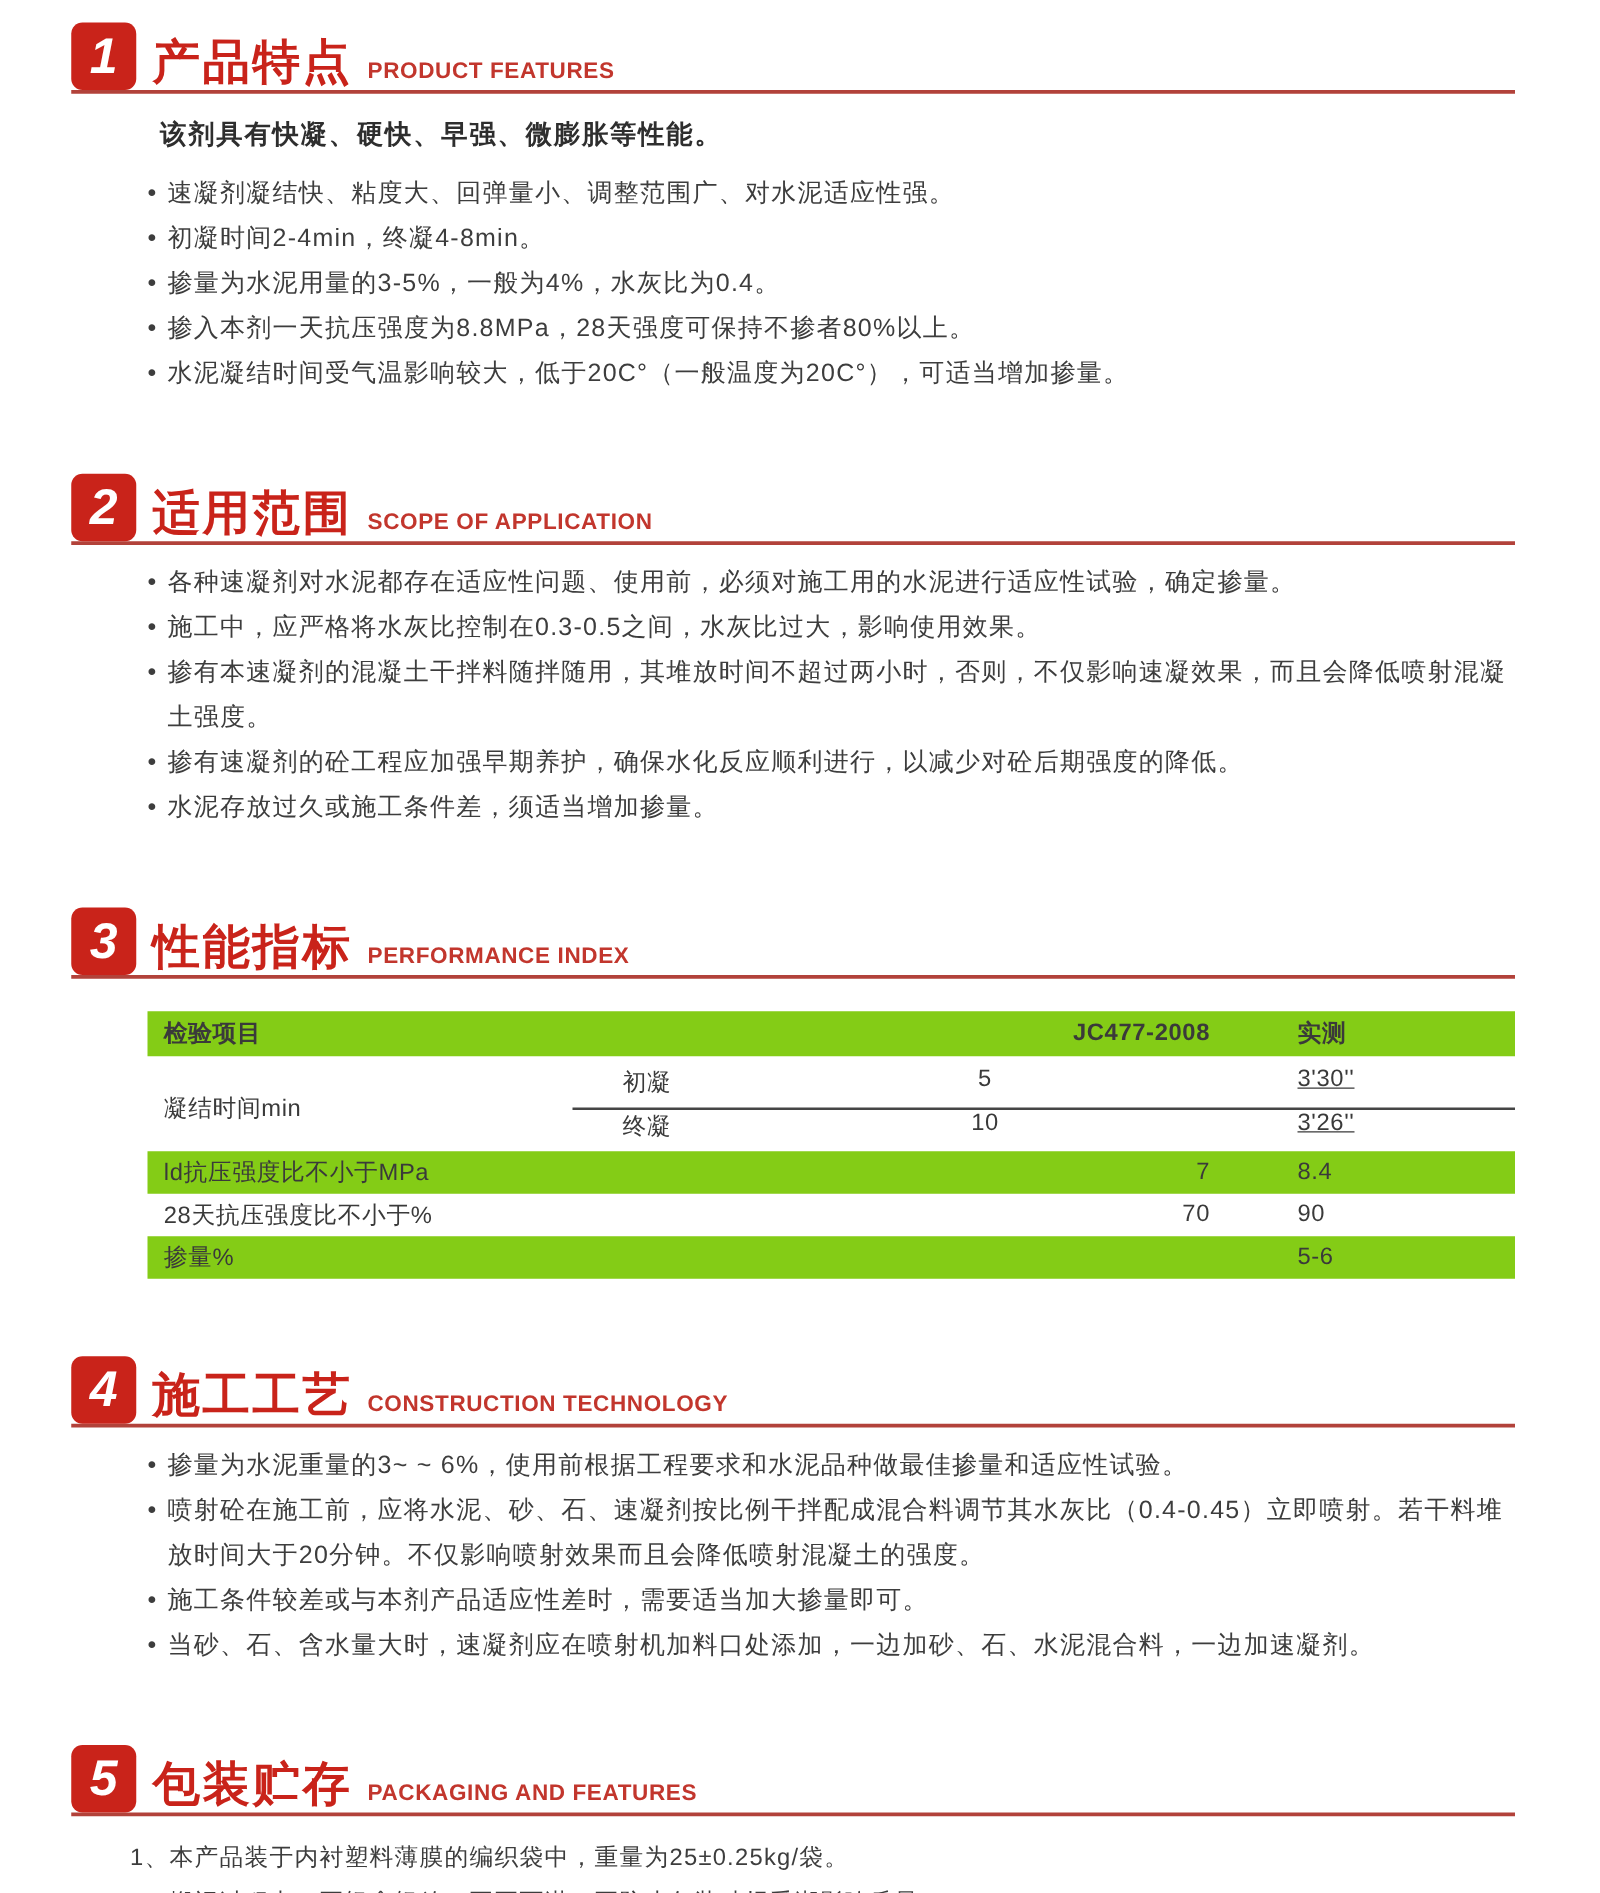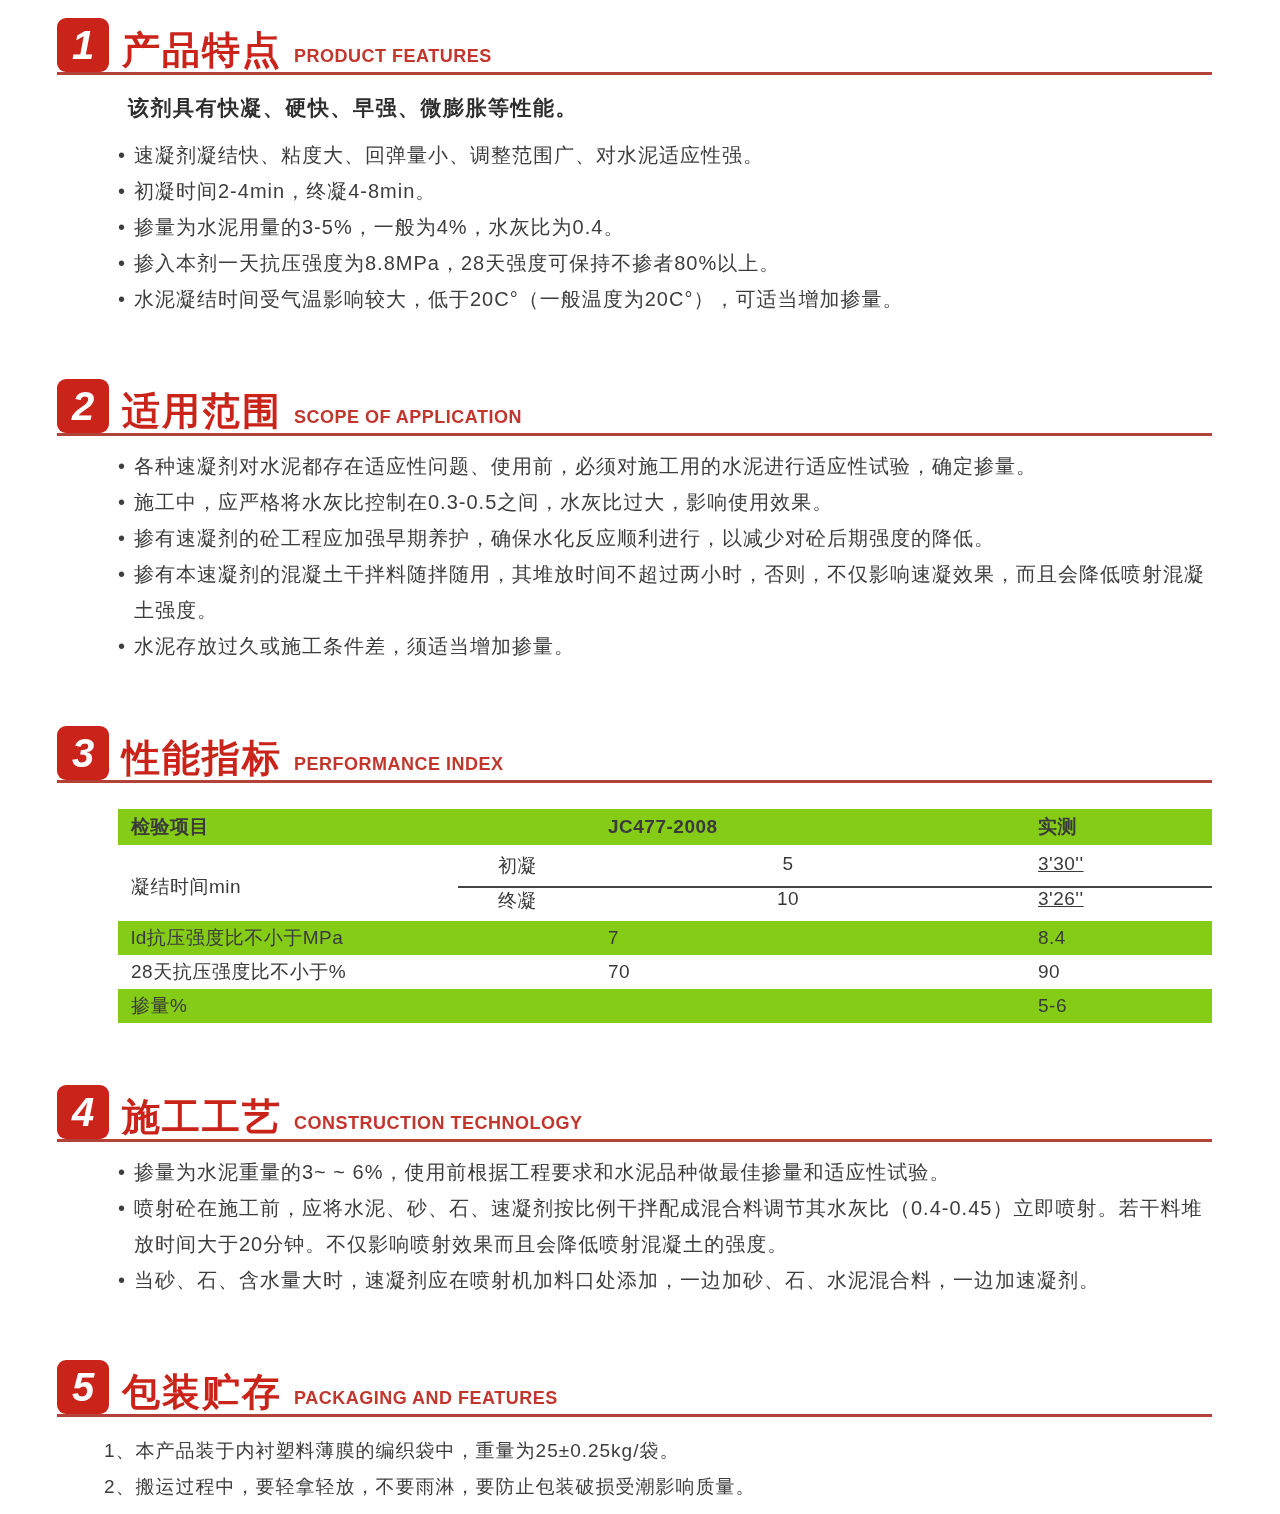--- a/index.html
+++ b/index.html
@@ -29,21 +29,21 @@
   ol.numbered { list-style:none; margin:16px 0 0 0; padding:0 66px 0 104px; }
   .numbered li { font-size:19px; line-height:36px; letter-spacing:1px; color:#3d3d3d; }
 
   
   .spec-table { margin:26px 68px 0 118px; font-size:19px; color:#3a3a3a; letter-spacing:0.5px; }
   .t-row { display:flex; align-items:center; height:34px; }
   .shaded { background:#84cc16; }
   .t-head { height:36px; margin-bottom:8px; font-weight:bold; }
   .c1 { width:340px; padding-left:13px; box-sizing:border-box; }
   .c2 { width:150px; padding-left:40px; box-sizing:border-box; }
-  .c3 { width:360px; text-align:left; }
+  .c3 { width:360px; text-align:right; }
   .c4 { flex:1; padding-left:70px; box-sizing:border-box; }
   .t-group { display:flex; align-items:stretch; }
   .t-group .c1 { display:flex; align-items:center; }
   .group-rows { flex:1; display:flex; flex-direction:column; }
   .t-subrow { display:flex; align-items:flex-start; height:33px; }
   .c2s { width:150px; padding-left:40px; box-sizing:border-box; }
   .c3s { width:360px; text-align:center; }
   .c4s { flex:1; padding-left:70px; box-sizing:border-box;text-decoration:underline; }
   .gdivider { height:2px; background:#454545; }
 </style>
@@ -70,22 +70,22 @@
 
   <section class="sec">
     <div class="sec-head">
       <div class="badge">2</div>
       <h2 class="sec-title">适用范围</h2>
       <span class="sec-sub">SCOPE OF APPLICATION</span>
     </div>
     <ul class="bullets">
       <li>各种速凝剂对水泥都存在适应性问题、使用前，必须对施工用的水泥进行适应性试验，确定掺量。</li>
       <li>施工中，应严格将水灰比控制在0.3-0.5之间，水灰比过大，影响使用效果。</li>
+      <li>掺有本速凝剂的混凝土干拌料随拌随用，其堆放时间不超过两小时，否则，不仅影响速凝效果，而且会降低喷射混凝土强度。</li>
       <li>掺有速凝剂的砼工程应加强早期养护，确保水化反应顺利进行，以减少对砼后期强度的降低。</li>
-      <li>掺有本速凝剂的混凝土干拌料随拌随用，其堆放时间不超过两小时，否则，不仅影响速凝效果，而且会降低喷射混凝土强度。</li>
       <li>水泥存放过久或施工条件差，须适当增加掺量。</li>
     </ul>
   </section>
 
   <section class="sec">
     <div class="sec-head">
       <div class="badge">3</div>
       <h2 class="sec-title">性能指标</h2>
       <span class="sec-sub">PERFORMANCE INDEX</span>
     </div>
@@ -138,20 +138,21 @@
 
   <section class="sec">
     <div class="sec-head">
       <div class="badge">4</div>
       <h2 class="sec-title">施工工艺</h2>
       <span class="sec-sub">CONSTRUCTION TECHNOLOGY</span>
     </div>
     <ul class="bullets">
       <li>掺量为水泥重量的3~ ~ 6%，使用前根据工程要求和水泥品种做最佳掺量和适应性试验。</li>
       <li>喷射砼在施工前，应将水泥、砂、石、速凝剂按比例干拌配成混合料调节其水灰比（0.4-0.45）立即喷射。若干料堆放时间大于20分钟。不仅影响喷射效果而且会降低喷射混凝土的强度。</li>
+      <li>施工条件较差或与本剂产品适应性差时，需要适当加大掺量即可。</li>
       <li>当砂、石、含水量大时，速凝剂应在喷射机加料口处添加，一边加砂、石、水泥混合料，一边加速凝剂。</li>
     </ul>
   </section>
 
   <section class="sec">
     <div class="sec-head">
       <div class="badge">5</div>
       <h2 class="sec-title">包装贮存</h2>
       <span class="sec-sub">PACKAGING AND FEATURES</span>
     </div>

